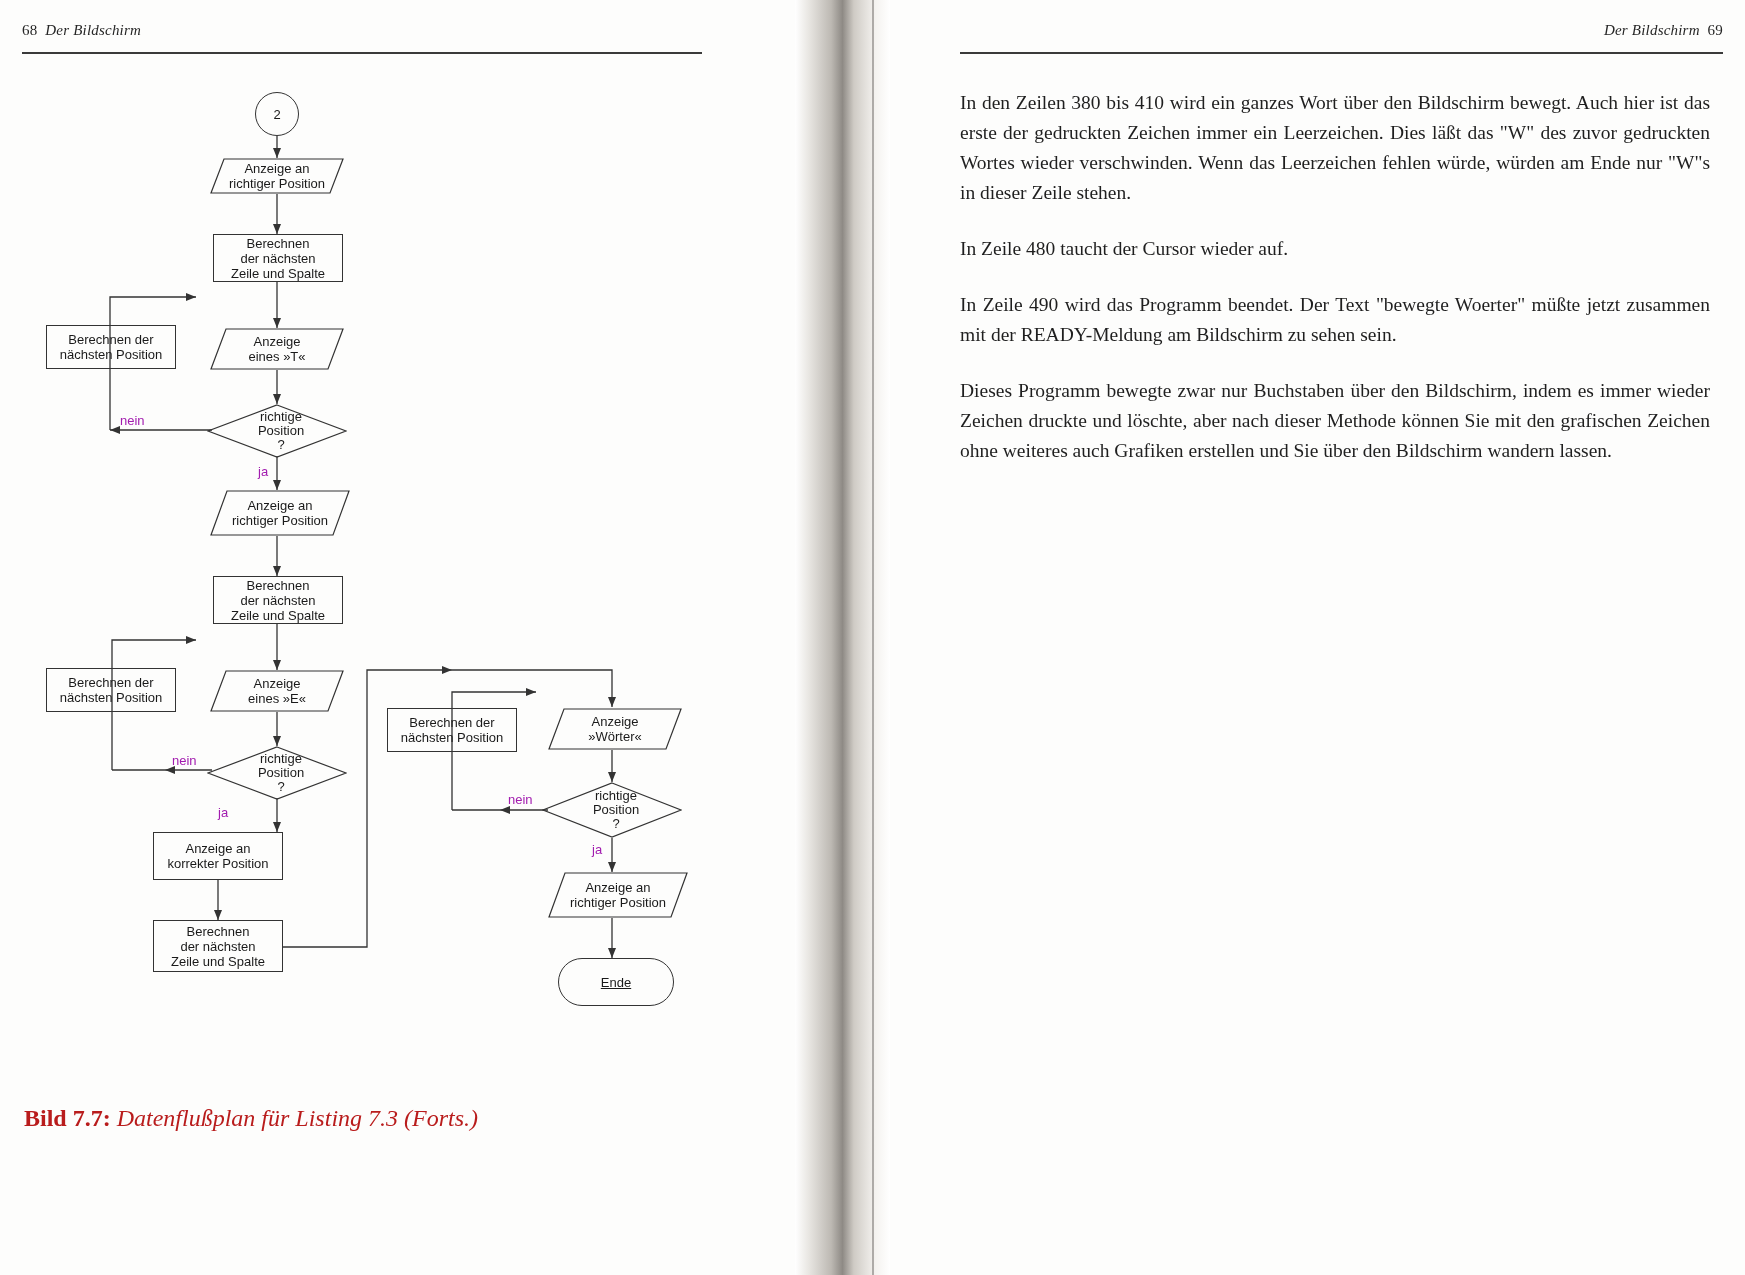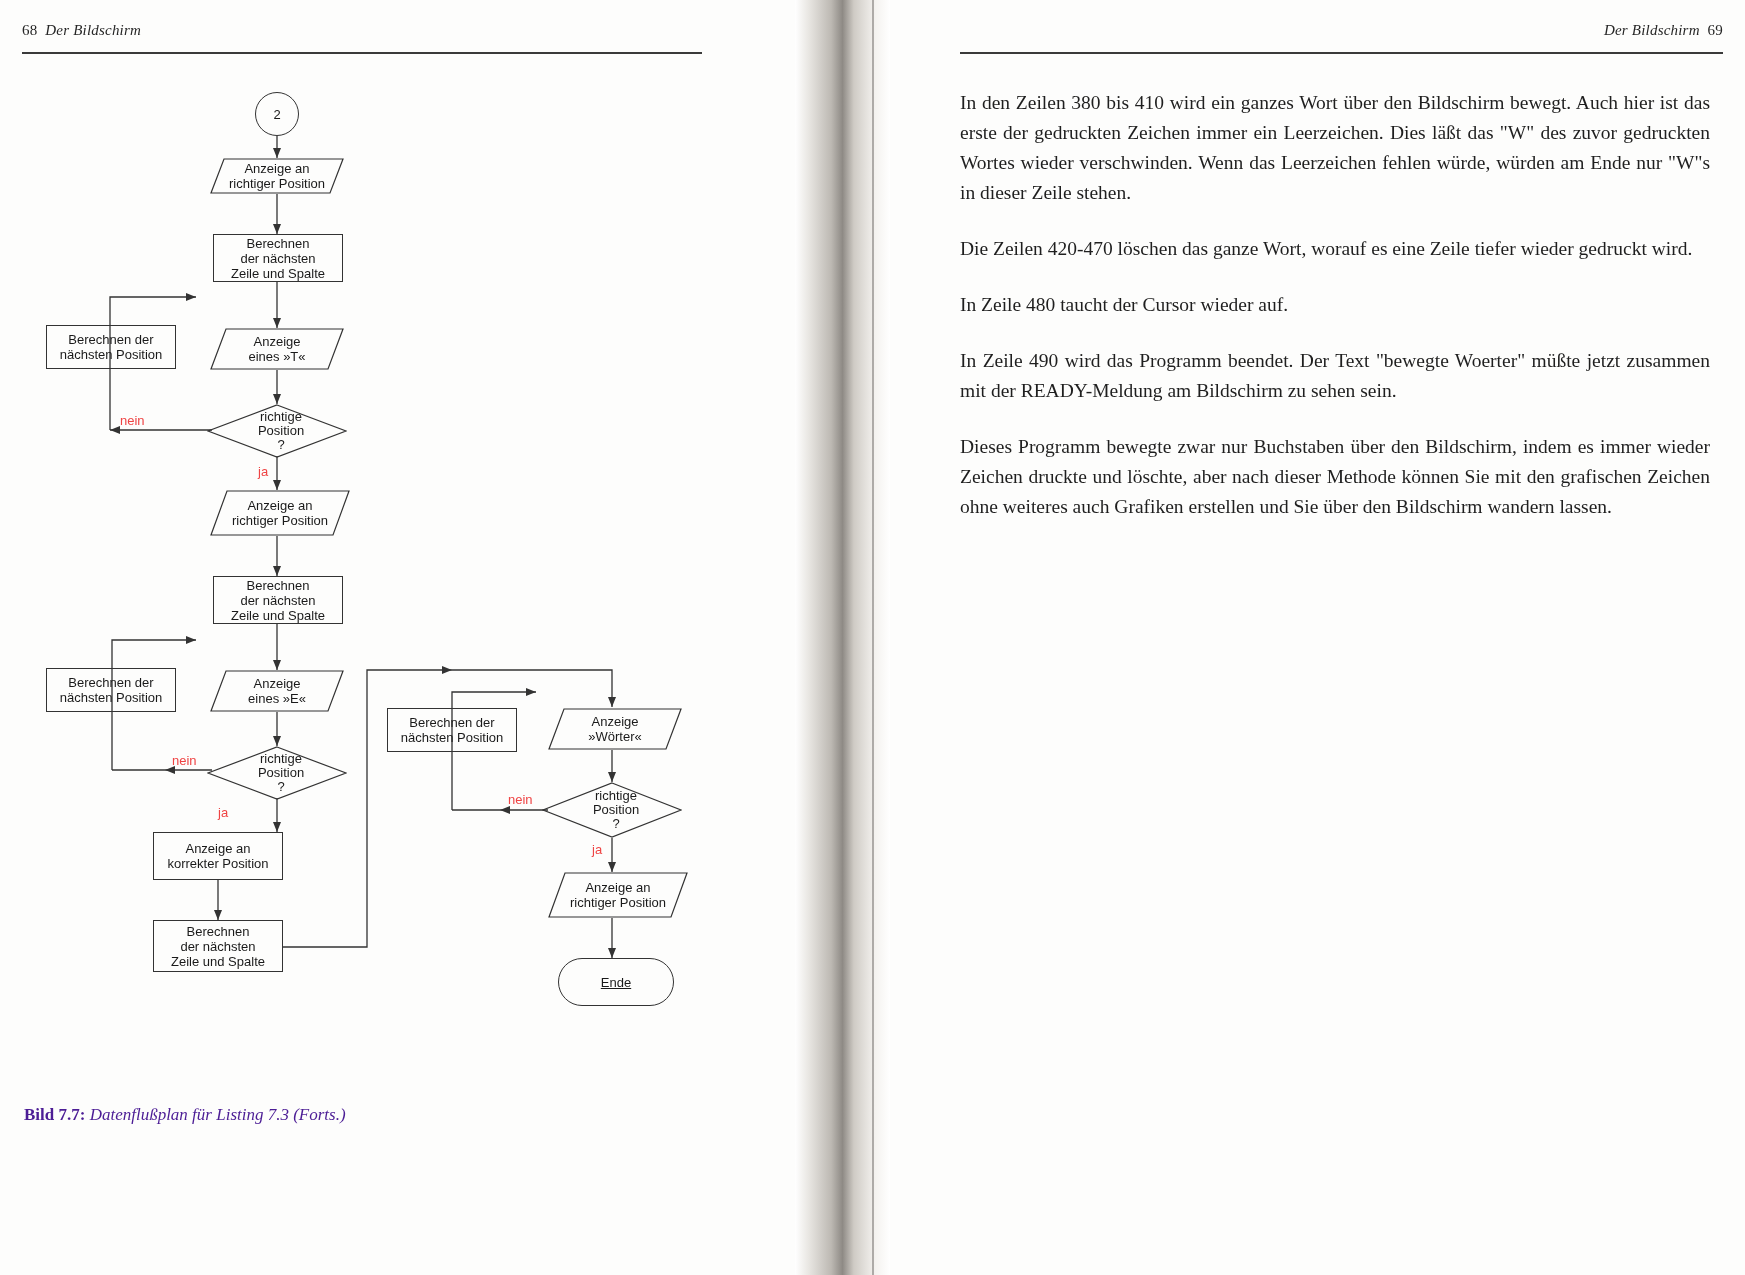--- a/index.html
+++ b/index.html
@@ -39,21 +39,21 @@
   .col-right{position:absolute;left:960px;top:88px;width:760px;}
   .col-right p{
     margin:0 10px 26px 0;
     font-size:19.5px;line-height:30px;
     text-align:justify;
     color:#1f1f1f;
   }
 
   
   .caption{
-    position:absolute;left:24px;top:1105px;font-size:17px;color:#4c1d95;
+    position:absolute;left:24px;top:1105px;font-size:24px;color:#b91c1c;
   }
   .caption b{font-weight:bold;font-style:normal;}
   .caption i{font-style:italic;}
 
   
   .chart{position:absolute;left:0;top:70px;width:800px;height:1030px;}
   .chart svg{position:absolute;left:0;top:0;}
   .node{
     position:absolute;
     font-family:"Liberation Sans", sans-serif;
@@ -74,21 +74,21 @@
     display:flex;align-items:center;justify-content:center;text-align:center;
     font-family:"Liberation Sans", sans-serif;font-size:13px;line-height:15px;color:#1a1a1a;
   }
   .dia-wrap{position:absolute;}
   .dia-wrap .lbl{
     position:absolute;left:4px;top:0;width:100%;height:100%;
     display:flex;align-items:center;justify-content:center;text-align:center;
     font-family:"Liberation Sans", sans-serif;font-size:13px;line-height:14px;color:#1a1a1a;
   }
   .edgelbl{
-    position:absolute;font-family:"Liberation Sans", sans-serif;font-size:13px;color:#ef4444;
+    position:absolute;font-family:"Liberation Sans", sans-serif;font-size:13px;color:#a21caf;
   }
 </style>
 </head>
 <body>
 
 <div class="page">
   <div class="paper-left"></div>
   <div class="paper-right"></div>
   <div class="gutter"></div>
   <div class="gutter-line"></div>
@@ -100,21 +100,20 @@
   <div class="rule rule-left"></div>
 
   <div class="hdr hdr-right">
     <span>Der Bildschirm</span>
     &nbsp;<span class="num">69</span>
   </div>
   <div class="rule rule-right"></div>
 
   <div class="col-right">
     <p>In den Zeilen 380 bis 410 wird ein ganzes Wort über den Bildschirm bewegt. Auch hier ist das erste der gedruckten Zeichen immer ein Leerzeichen. Dies läßt das "W" des zuvor gedruckten Wortes wieder verschwinden. Wenn das Leerzeichen fehlen würde, würden am Ende nur "W"s in dieser Zeile stehen.</p>
-    <p>Die Zeilen 420-470 löschen das ganze Wort, worauf es eine Zeile tiefer wieder gedruckt wird.</p>
     <p>In Zeile 480 taucht der Cursor wieder auf.</p>
     <p>In Zeile 490 wird das Programm beendet. Der Text "bewegte Woerter" müßte jetzt zusammen mit der READY-Meldung am Bildschirm zu sehen sein.</p>
     <p>Dieses Programm bewegte zwar nur Buchstaben über den Bildschirm, indem es immer wieder Zeichen druckte und löschte, aber nach dieser Methode können Sie mit den grafischen Zeichen ohne weiteres auch Grafiken erstellen und Sie über den Bildschirm wandern lassen.</p>
   </div>
 
   <div class="chart">
     <svg width="800" height="1030">
       <defs>
         <marker id="ah" markerWidth="9" markerHeight="9" refX="8" refY="3.2" orient="auto">
           <path d="M0,0 L8,3.2 L0,6.4 z" fill="#333"></path>

